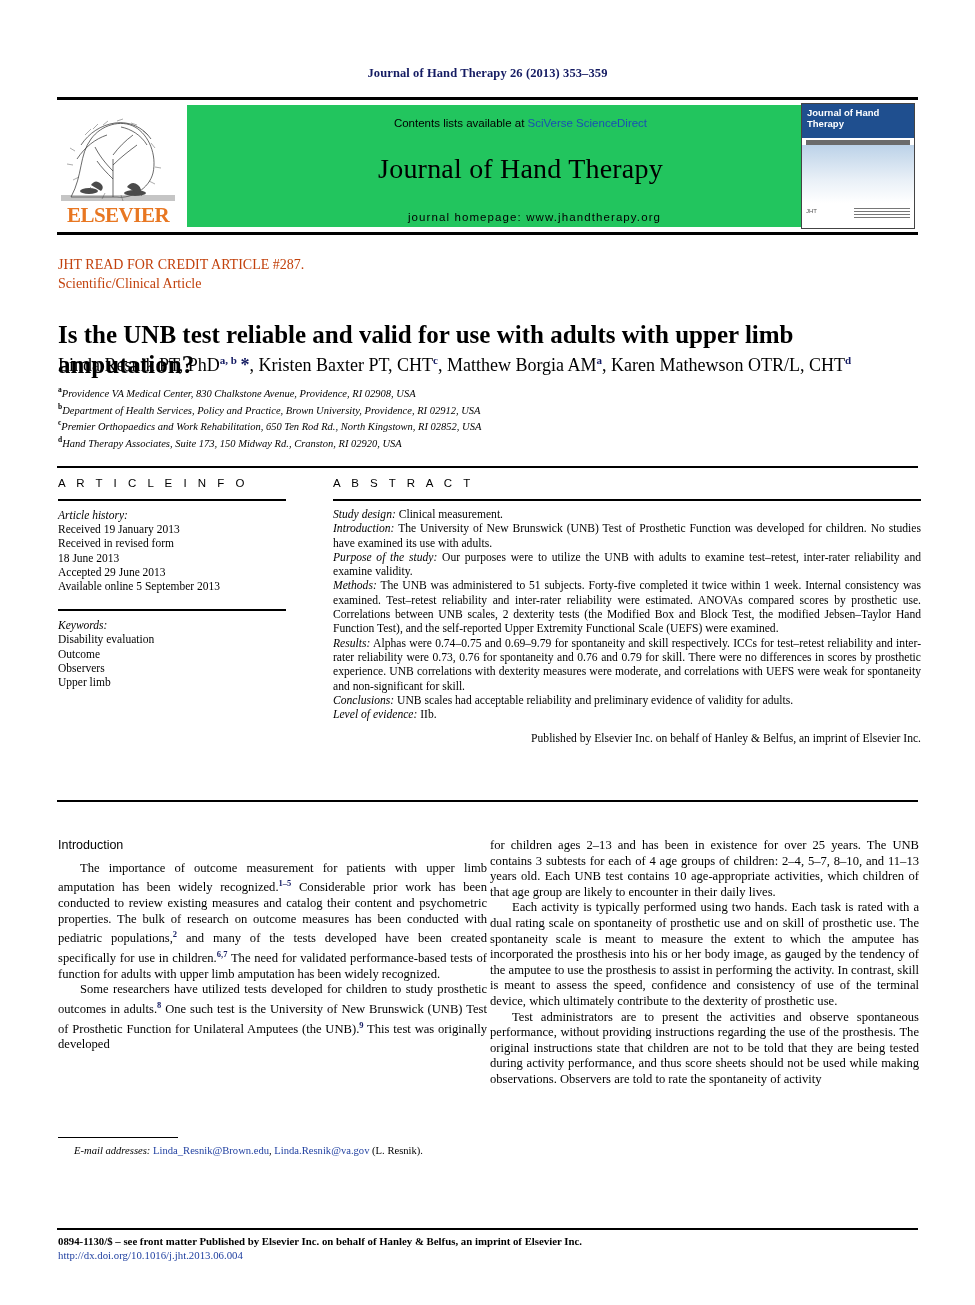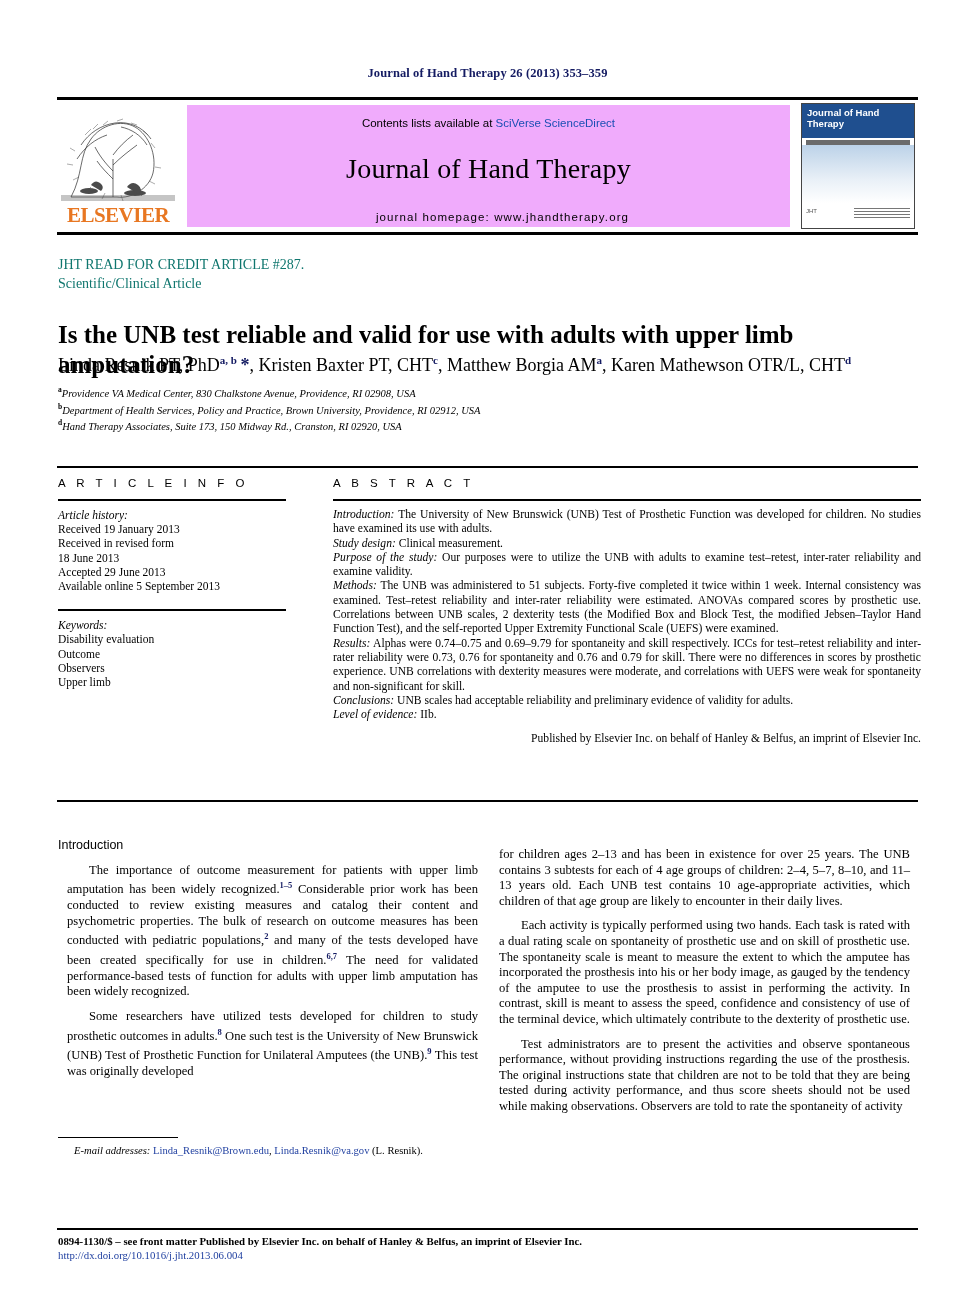--- a/index.html
+++ b/index.html
@@ -38,22 +38,23 @@
   }
   .tree-box { position:absolute; left:4px; top:2px; width:114px; height:96px; overflow:hidden; }
   .elsevier-word {
     position:absolute; left:3px; top:100px; width:116px;
     text-align:center; font-family:"Liberation Serif", serif;
     font-size:21px; font-weight:bold; letter-spacing:-0.5px;
     color:#E87722;
   }
   .center-panel {
     position:absolute; left:130px; top:2px; width:603px; height:122px;
-    background:#f0abfc;
+    background:#22c55e;
     text-align:center;
+    padding-left:32px;
   }
   .contents-line {
     margin-top:12px; font-family:"Liberation Sans", sans-serif;
     font-size:11.5px; color:#000;
   }
   .contents-line a { color:#1a4fb4; text-decoration:none; }
   .journal-name {
     margin-top:24px;
     font-family:"Liberation Serif", serif;
     font-size:28px; color:#000; letter-spacing:.2px;
@@ -81,21 +82,21 @@
     background:linear-gradient(180deg,#bcd2e8 0%, #e9f0f7 60%, #ffffff 100%);
   }
   .cover-foot { position:absolute; left:4px; top:104px; width:104px; height:16px; }
   .cover-foot-l { position:absolute; left:0; top:0; font-size:6px; color:#555; font-family:"Liberation Sans", sans-serif; }
   .cover-foot-r { position:absolute; right:0; top:0; width:56px; height:11px; background:repeating-linear-gradient(180deg,#777 0 1px,#fff 1px 3px); }
 
   
   .art-type {
     position:absolute; left:58px; top:255px; width:600px;
     font-family:"Liberation Serif", serif;
-    font-size:14px; line-height:19px; color:#0f766e;
+    font-size:14px; line-height:19px; color:#c2410c;
   }
   .smallcaps { font-variant:small-caps; }
 
   
   .article-title {
     position:absolute; left:58px; top:303px; width:870px;
     font-family:"Liberation Serif", serif;
     font-size:25px; line-height:30px; color:#000;
   }
 
@@ -157,21 +158,21 @@
     text-align:justify;
     color:#000;
   }
   #col-left { left:58px; }
   #col-right { left:490px; }
   .body-col h2 {
     margin:0 0 7px 0;
     font-family:"Liberation Sans", sans-serif;
     font-size:12.5px; font-weight:normal;
   }
-  .body-col p { margin:9px; text-indent:22px; }
+  .body-col p { margin:0; text-indent:22px; }
   .body-col p.noindent { text-indent:0; }
   .body-col sup { font-size:8.5px; color:#141b62; font-weight:bold; vertical-align:super; }
 
   
   .fn-rule { position:absolute; left:58px; top:1137px; width:120px; height:1px; background:#000; }
   .footnotes {
     position:absolute; left:58px; top:1142px; width:429px;
     font-family:"Liberation Serif", serif;
     font-size:10.6px; line-height:13.2px; color:#000;
   }
@@ -255,20 +256,21 @@
     <div>Scientific/Clinical Article</div>
   </div>
 
   <h1 class="article-title">Is the UNB test reliable and valid for use with adults with upper limb amputation?</h1>
 
   <div class="authors" id="author-list"><span>Linda Resnik PT, PhD</span><sup>a, b</sup><span class="star"> *</span>, <span>Kristen Baxter PT, CHT</span><sup>c</sup>, <span>Matthew Borgia AM</span><sup>a</sup>, <span>Karen Mathewson OTR/L, CHT</span><sup>d</sup></div>
 
   <div class="affils" id="affil-list">
       <div><sup>a</sup>Providence VA Medical Center, 830 Chalkstone Avenue, Providence, RI 02908, USA</div>
       <div><sup>b</sup>Department of Health Services, Policy and Practice, Brown University, Providence, RI 02912, USA</div>
+      <div><sup>c</sup>Premier Orthopaedics and Work Rehabilitation, 650 Ten Rod Rd., North Kingstown, RI 02852, USA</div>
       <div><sup>d</sup>Hand Therapy Associates, Suite 173, 150 Midway Rd., Cranston, RI 02920, USA</div>
     </div>
 
   <div class="block-rule-a"></div>
 
   <div class="info-col">
     <div class="colhead">A R T I C L E   I N F O</div>
     <div class="thin-rule"></div>
     <div class="info-body">
       <div class="lbl">Article history:</div>
@@ -289,22 +291,22 @@
           <div>Observers</div>
           <div>Upper limb</div>
         </div>
     </div>
   </div>
 
   <div class="abs-col">
     <div class="colhead">A B S T R A C T</div>
     <div class="thin-rule"></div>
     <div class="abs-body" id="abstract-body">
+        <p><span class="lbl">Study design:</span> Clinical measurement.</p>
         <p><span class="lbl">Introduction:</span> The University of New Brunswick (UNB) Test of Prosthetic Function was developed for children. No studies have examined its use with adults.</p>
-        <p><span class="lbl">Study design:</span> Clinical measurement.</p>
         <p><span class="lbl">Purpose of the study:</span> Our purposes were to utilize the UNB with adults to examine test–retest, inter-rater reliability and examine validity.</p>
         <p><span class="lbl">Methods:</span> The UNB was administered to 51 subjects. Forty-five completed it twice within 1 week. Internal consistency was examined. Test–retest reliability and inter-rater reliability were estimated. ANOVAs compared scores by prosthetic use. Correlations between UNB scales, 2 dexterity tests (the Modified Box and Block Test, the modified Jebsen–Taylor Hand Function Test), and the self-reported Upper Extremity Functional Scale (UEFS) were examined.</p>
         <p><span class="lbl">Results:</span> Alphas were 0.74–0.75 and 0.69–9.79 for spontaneity and skill respectively. ICCs for test–retest reliability and inter-rater reliability were 0.73, 0.76 for spontaneity and 0.76 and 0.79 for skill. There were no differences in scores by prosthetic experience. UNB correlations with dexterity measures were moderate, and correlations with UEFS were weak for spontaneity and non-significant for skill.</p>
         <p><span class="lbl">Conclusions:</span> UNB scales had acceptable reliability and preliminary evidence of validity for adults.</p>
         <p><span class="lbl">Level of evidence:</span> IIb.</p>
       </div>
     <div class="abs-body pub-line">Published by Elsevier Inc. on behalf of Hanley &amp; Belfus, an imprint of Elsevier Inc.</div>
   </div>
 
   <div class="block-rule-b"></div>

